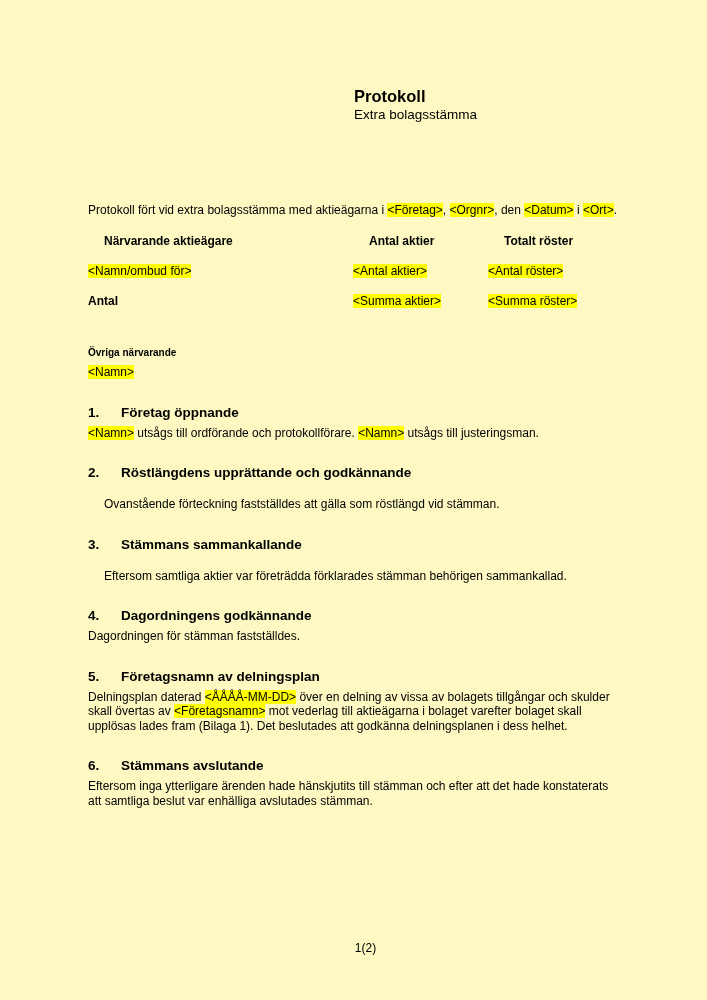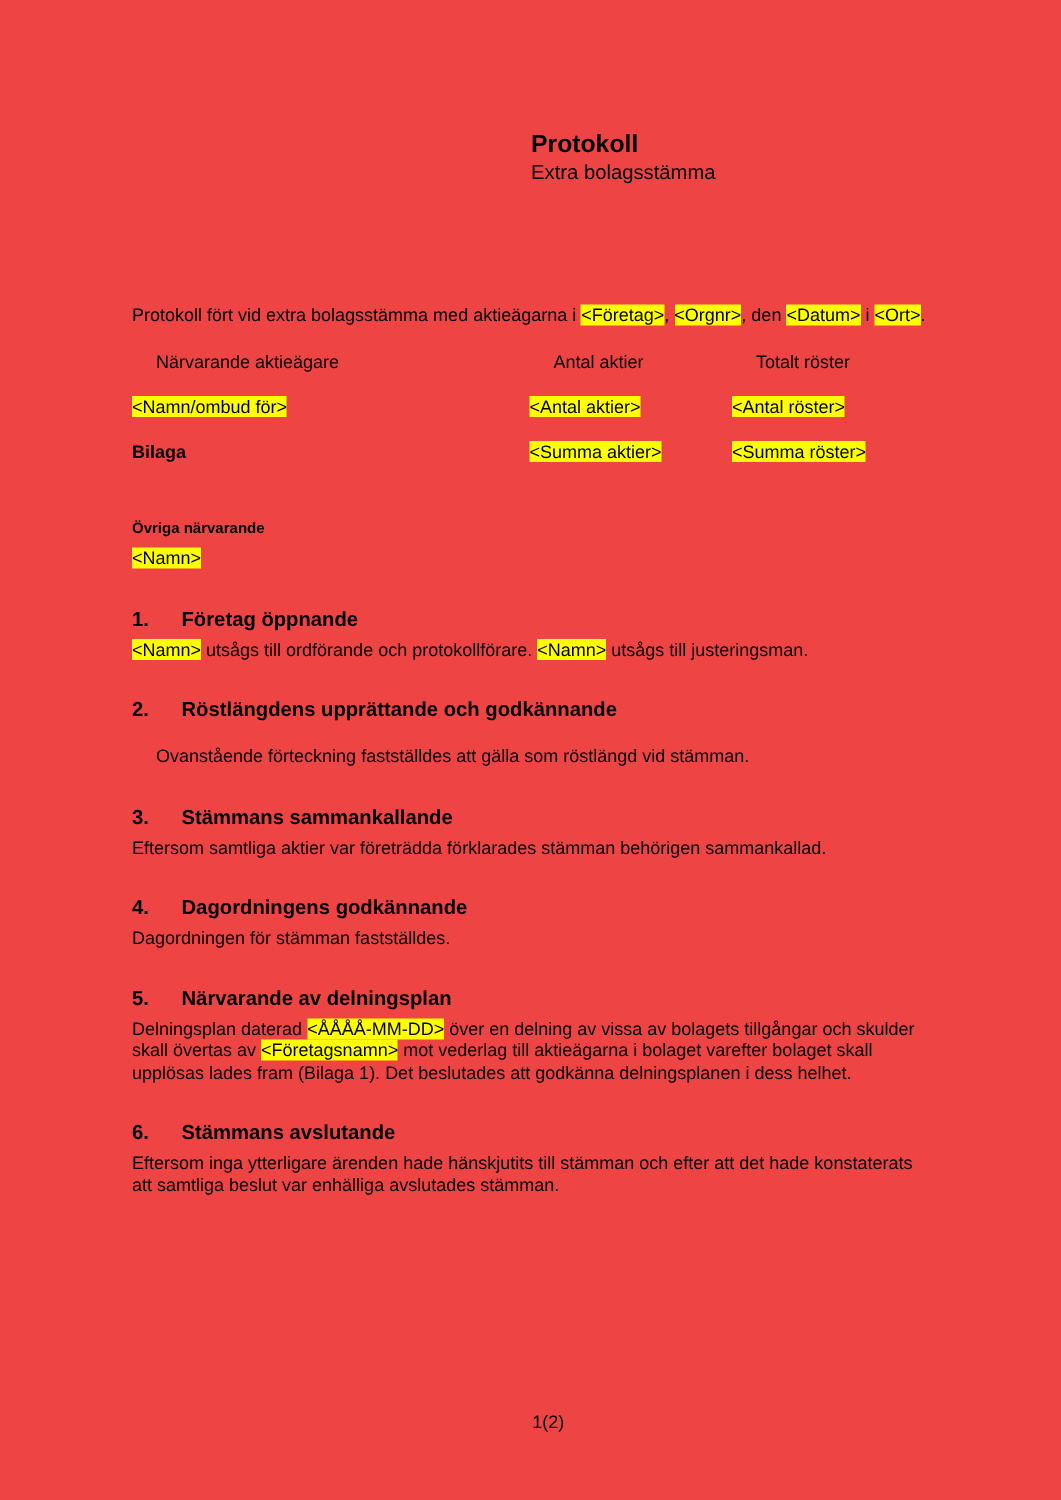--- a/index.html
+++ b/index.html
@@ -4,21 +4,21 @@
 <style>
   html, body {
     margin: 0;
     padding: 0;
     background: #ffffff;
   }
   .page {
     position: relative;
     width: 707px;
     height: 1000px;
-    background: #ef4444;
+    background: #fef9c3;
     font-family: "Liberation Sans", sans-serif;
     color: #000000;
     overflow: hidden;
     box-sizing: border-box;
     padding: 86px 85px 0 88px;
   }
   .content { width: 534px; }
 
   .title-block { margin-left: 266px; }
   .doc-title {
@@ -42,21 +42,21 @@
 
   .attendees { margin-top: 16px; }
   .att-row {
     display: grid;
     grid-template-columns: 265px 135px 134px;
     font-size: 12px;
     line-height: 15px;
     margin-bottom: 15px;
   }
   .att-row .c2, .att-row .c3 { text-align: left; }
-  .att-head { font-weight: normal; padding-left: 16px; }
+  .att-head { font-weight: bold; padding-left: 16px; }
   .bold { font-weight: bold; }
 
   .others-heading {
     margin-top: 35px;
     font-size: 10px;
     font-weight: bold;
     line-height: 17px;
   }
   .others-value {
     margin-top: 4px;
@@ -106,21 +106,21 @@
         <div class="c1">Närvarande aktieägare</div>
         <div class="c2">Antal aktier</div>
         <div class="c3">Totalt röster</div>
       </div>
       <div class="att-row">
         <div class="c1"><span class="hl">&lt;Namn/ombud för&gt;</span></div>
         <div class="c2"><span class="hl">&lt;Antal aktier&gt;</span></div>
         <div class="c3"><span class="hl">&lt;Antal röster&gt;</span></div>
       </div>
       <div class="att-row">
-        <div class="c1 bold"><span>Bilaga</span></div>
+        <div class="c1 bold"><span>Antal</span></div>
         <div class="c2"><span class="hl">&lt;Summa aktier&gt;</span></div>
         <div class="c3"><span class="hl">&lt;Summa röster&gt;</span></div>
       </div>
     </div>
 
     <div class="others-heading">Övriga närvarande</div>
     <div class="others-value"><span class="hl">&lt;Namn&gt;</span></div>
 
     <div class="section">
       <div class="section-heading">
@@ -136,35 +136,35 @@
         <span>Röstlängdens upprättande och godkännande</span>
       </div>
       <p class="section-body" style="margin:16px"><span>Ovanstående förteckning fastställdes att gälla som röstlängd vid stämman.</span></p>
     </div>
 
     <div class="section">
       <div class="section-heading">
         <span class="section-number">3.</span>
         <span>Stämmans sammankallande</span>
       </div>
-      <p class="section-body" style="margin:0"><span>Eftersom samtliga aktier var företrädda förklarades stämman behörigen sammankallad.</span></p>
+      <p class="section-body" style="margin:16px"><span>Eftersom samtliga aktier var företrädda förklarades stämman behörigen sammankallad.</span></p>
     </div>
 
     <div class="section">
       <div class="section-heading">
         <span class="section-number">4.</span>
         <span>Dagordningens godkännande</span>
       </div>
       <p class="section-body" style="margin:0"><span>Dagordningen för stämman fastställdes.</span></p>
     </div>
 
     <div class="section">
       <div class="section-heading">
         <span class="section-number">5.</span>
-        <span>Närvarande av delningsplan</span>
+        <span>Företagsnamn av delningsplan</span>
       </div>
       <p class="section-body" style="margin:0"><span>Delningsplan daterad </span><span class="hl">&lt;ÅÅÅÅ-MM-DD&gt;</span><span> över en delning av vissa av bolagets tillgångar och skulder skall övertas av </span><span class="hl">&lt;Företagsnamn&gt;</span><span> mot vederlag till aktieägarna i bolaget varefter bolaget skall upplösas lades fram (Bilaga 1). Det beslutades att godkänna delningsplanen i dess helhet.</span></p>
     </div>
 
     <div class="section">
       <div class="section-heading">
         <span class="section-number">6.</span>
         <span>Stämmans avslutande</span>
       </div>
       <p class="section-body" style="margin:0"><span>Eftersom inga ytterligare ärenden hade hänskjutits till stämman och efter att det hade konstaterats att samtliga beslut var enhälliga avslutades stämman.</span></p>

